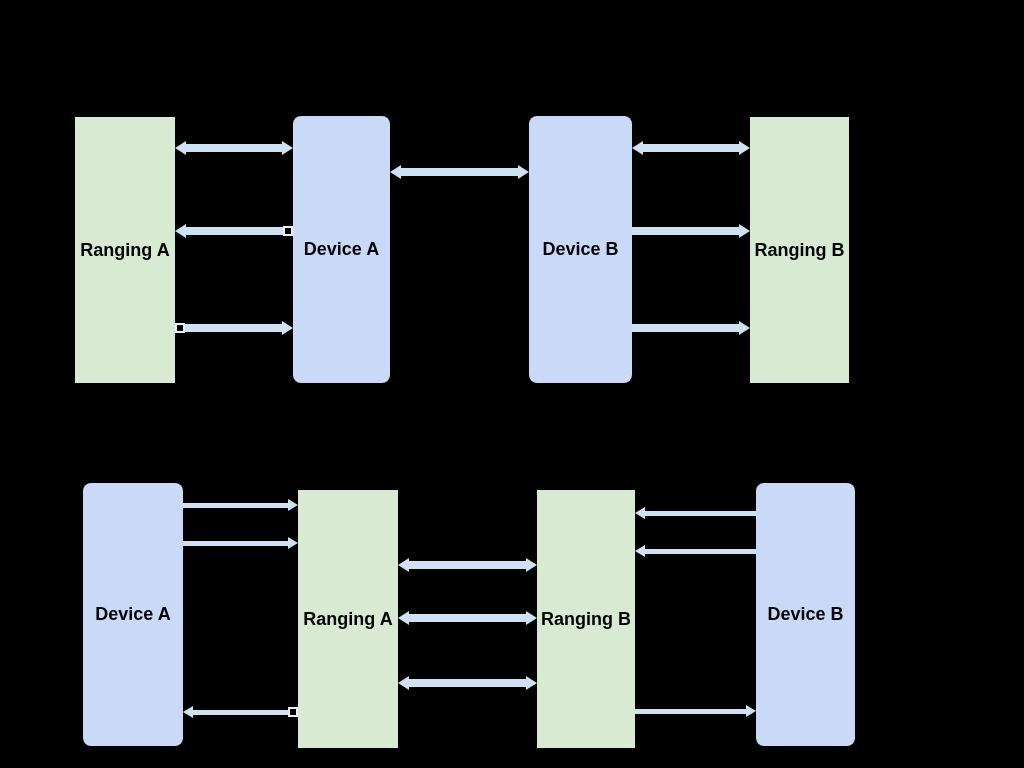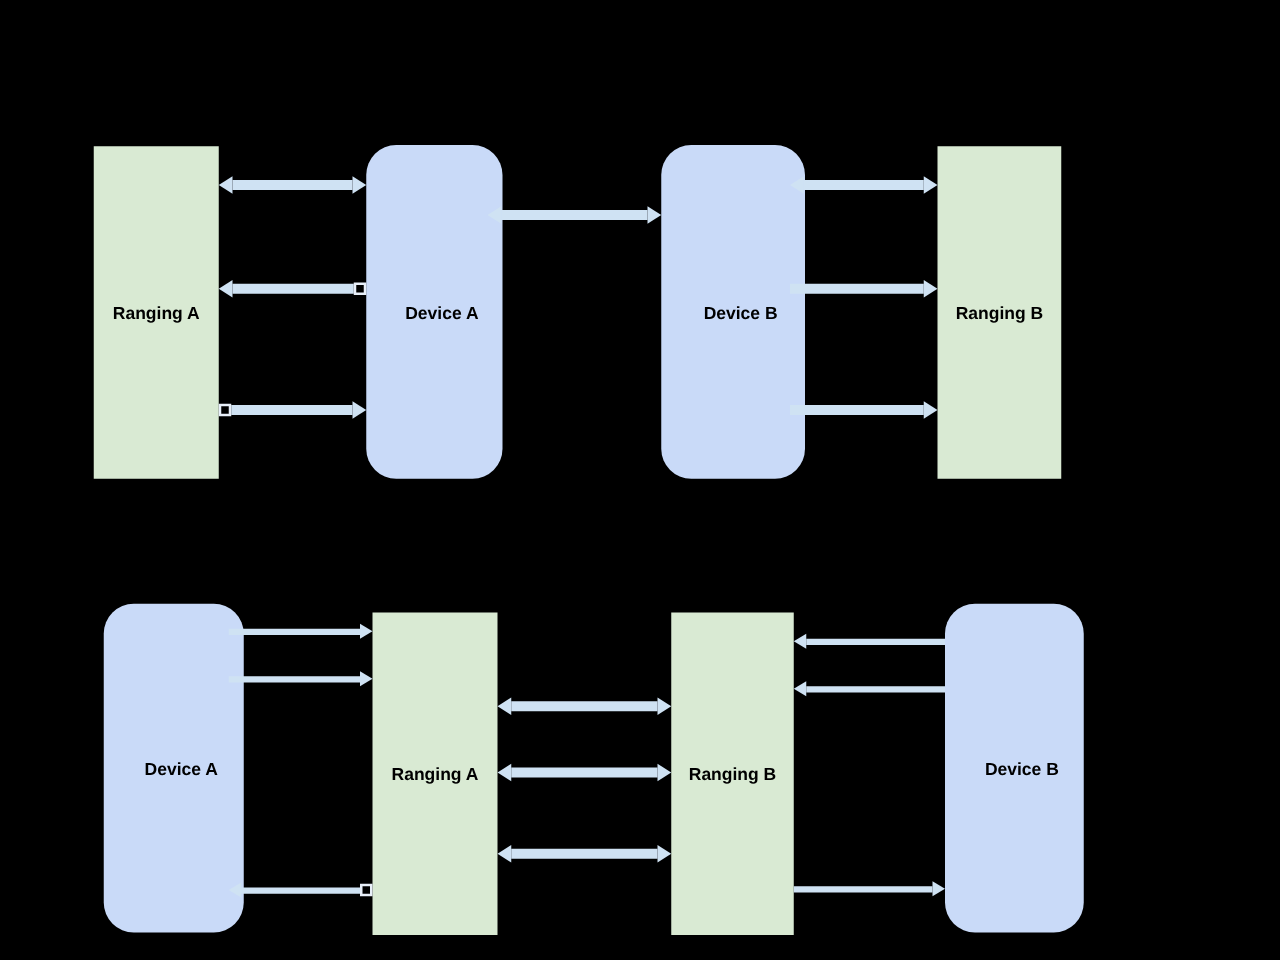--- a/index.html
+++ b/index.html
@@ -10,22 +10,22 @@
     --cap:#e8eff9;
     --text:#000000;
   }
   html,body{margin:0;padding:0;background:var(--bg);}
   body{width:1024px;height:768px;overflow:hidden;
        font-family:"Liberation Sans", sans-serif;}
   .stage{position:relative;width:1024px;height:768px;background:var(--bg);}
 
   .box{position:absolute;display:flex;align-items:center;justify-content:center;}
   .box.green{background:var(--green);}
-  .box.blue{background:var(--blue);border-radius:24px;padding-left:12px;}
-  .box .label{font-weight:bold;font-size:14px;color:var(--text);white-space:nowrap;}
+  .box.blue{background:var(--blue);border-radius:8px;}
+  .box .label{font-weight:bold;font-size:18px;color:var(--text);white-space:nowrap;}
 
   .arrow{position:absolute;height:16px;display:flex;align-items:center;}
   .shaft{flex:1 1 auto;height:8px;background:var(--arrow);}
   .head{width:0;height:0;flex:0 0 auto;}
   .head.left{border-top:7px solid transparent;border-bottom:7px solid transparent;
              border-right:11px solid var(--arrow);}
   .head.right{border-top:7px solid transparent;border-bottom:7px solid transparent;
               border-left:11px solid var(--arrow);}
   .tailcap{flex:0 0 auto;width:10px;height:10px;box-sizing:border-box;
            border:2px solid var(--cap);background:transparent;}

